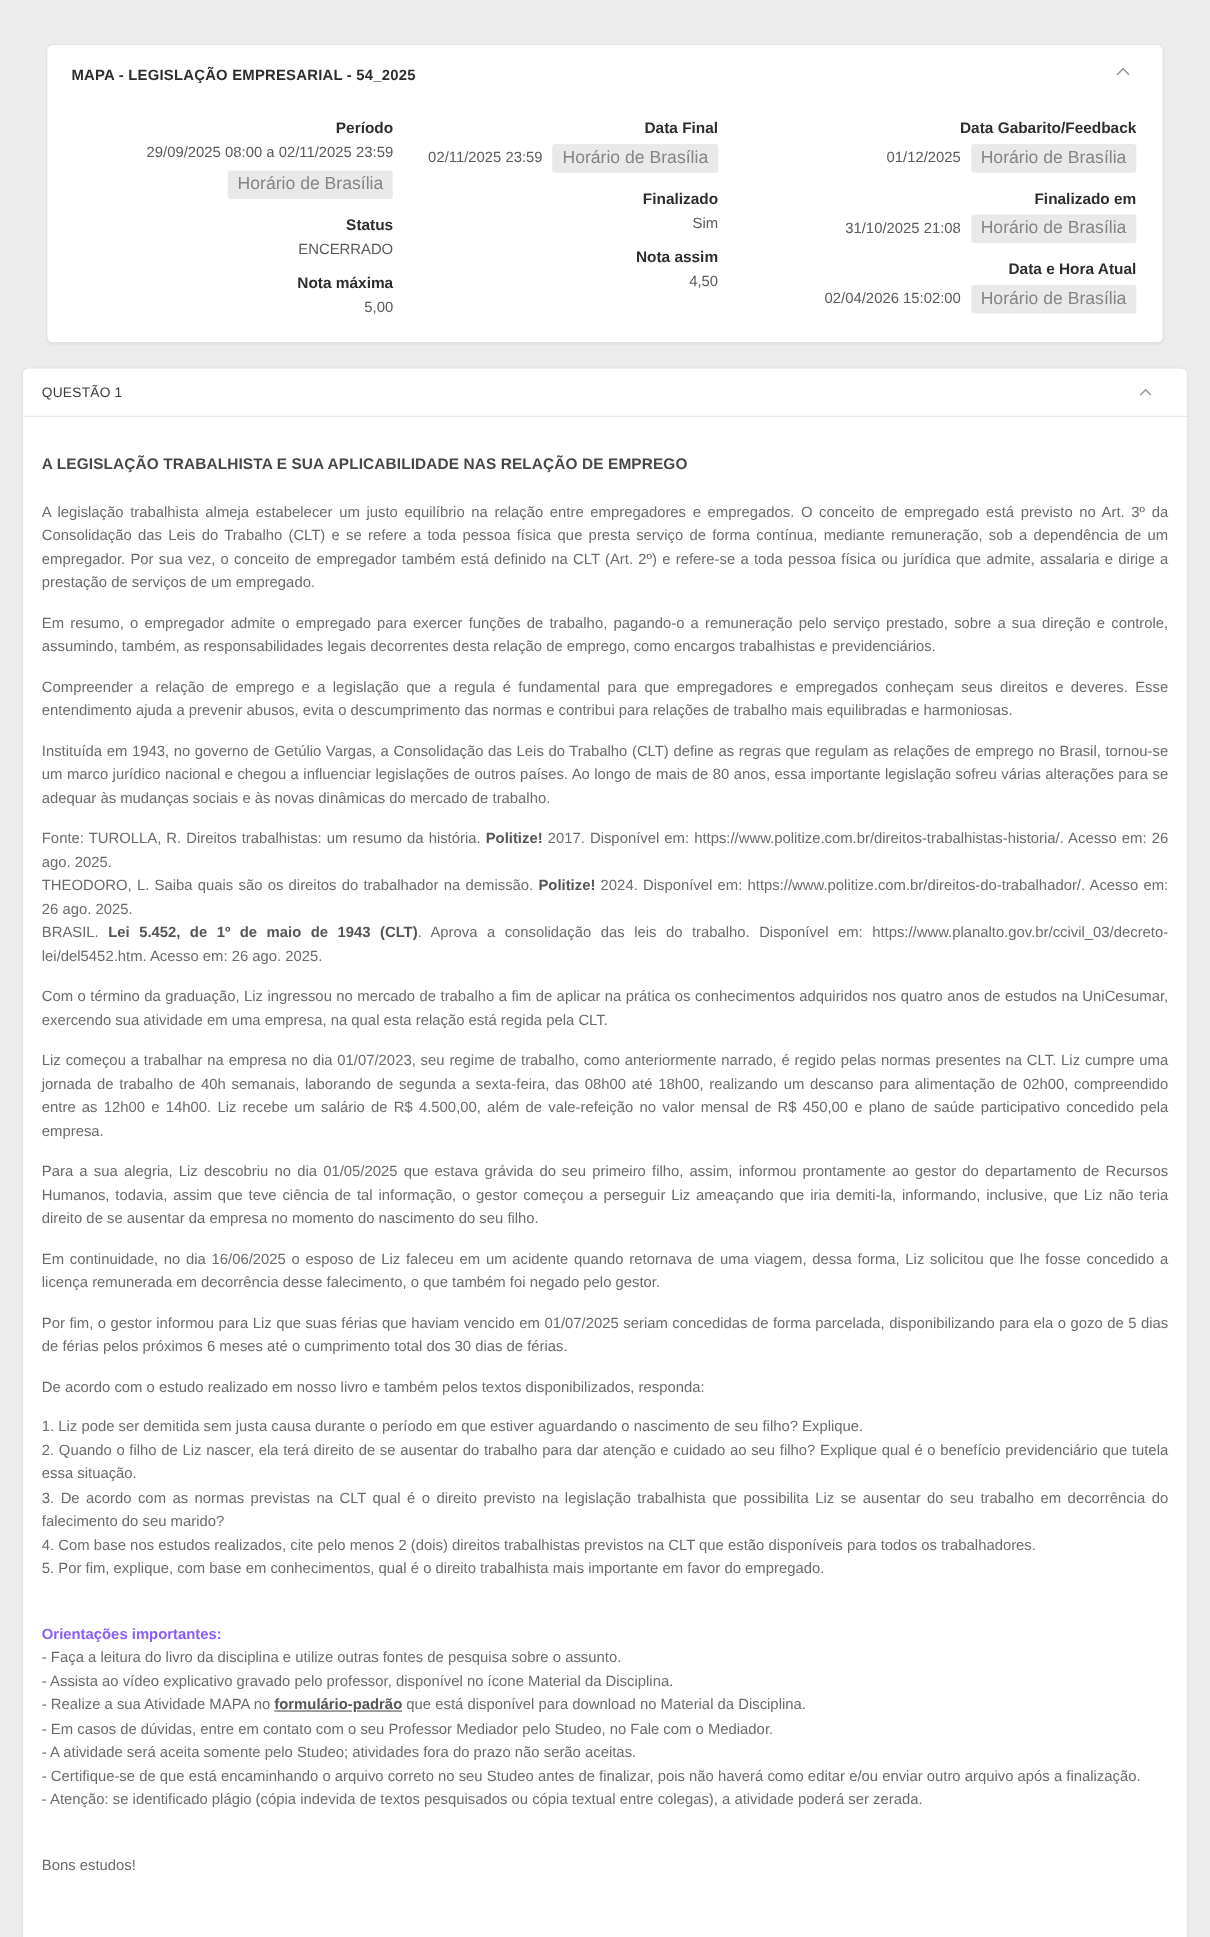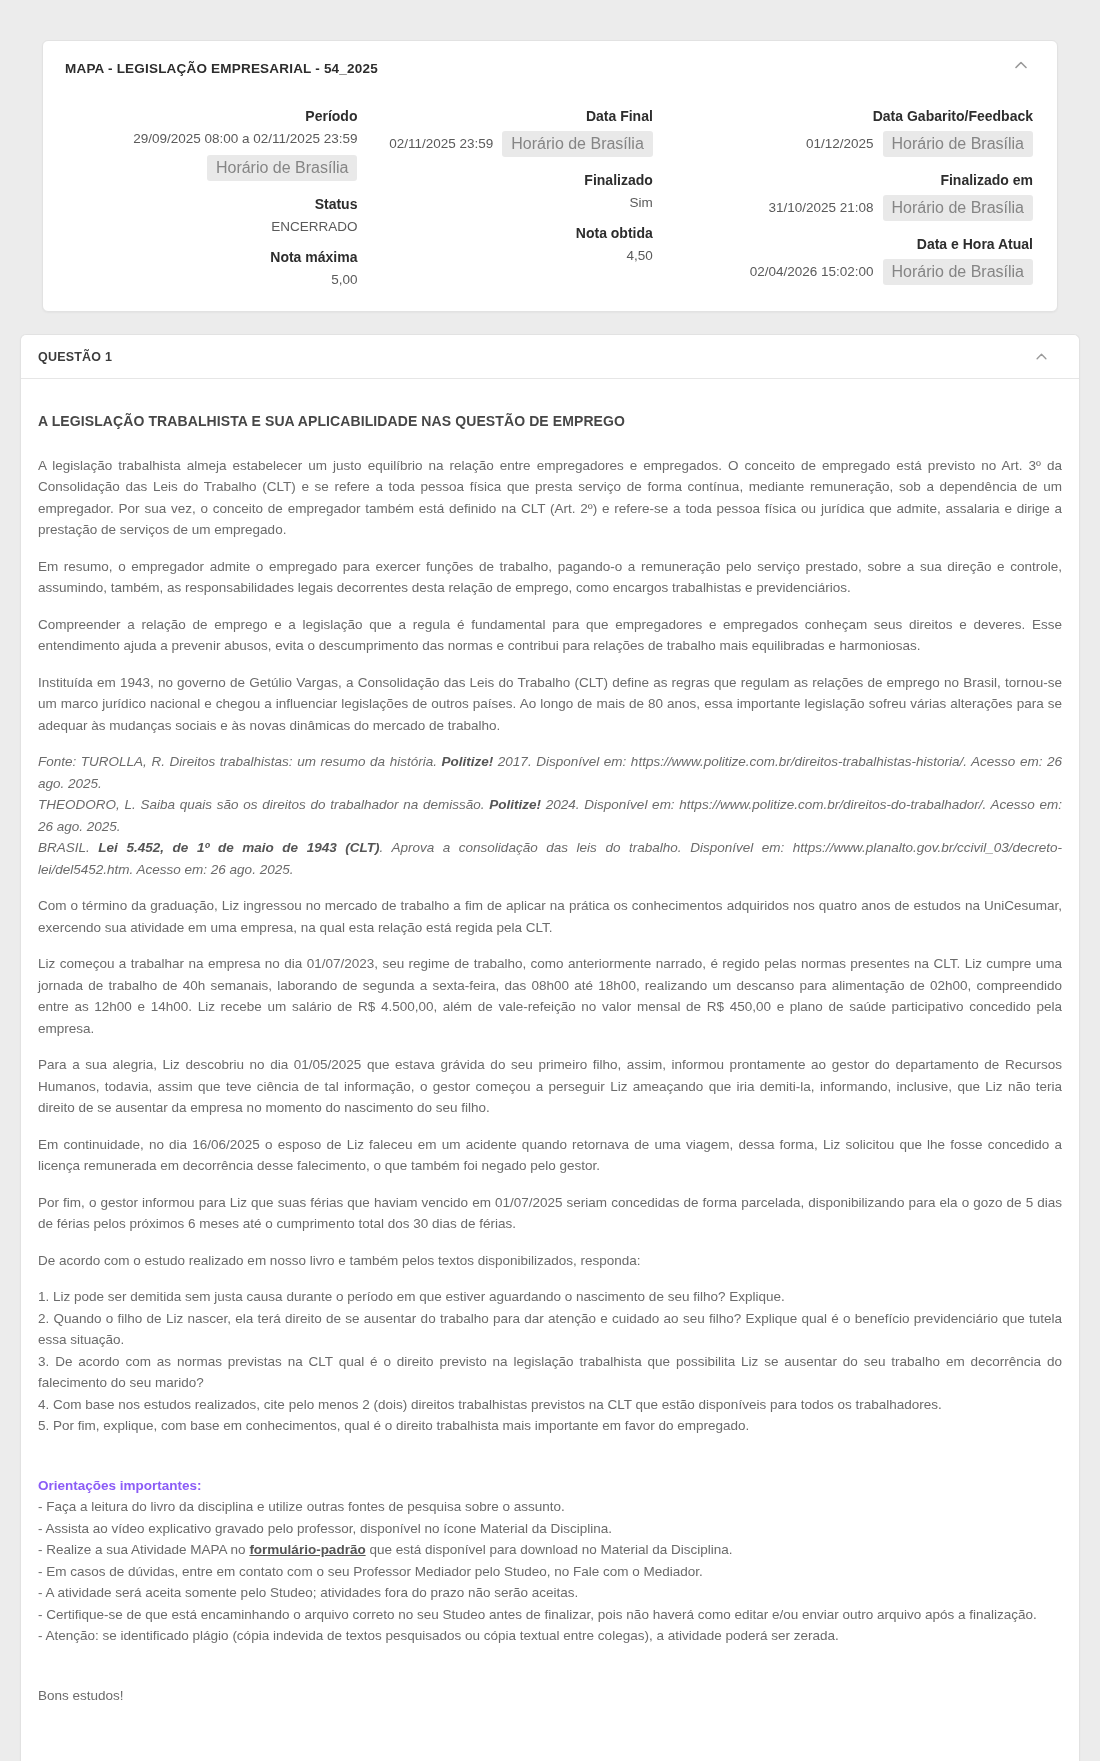--- a/index.html
+++ b/index.html
@@ -80,21 +80,21 @@
   }
   .question-header {
     display: flex;
     align-items: center;
     justify-content: space-between;
     padding: 14px 28px 14px 17px;
     border-bottom: 1px solid #e6e6e6;
   }
   .question-header-label {
     font-size: 12.5px;
-    font-weight: bold;
+    font-weight: normal;
     color: #3c3c3c;
     letter-spacing: .2px;
   }
   .question-body {
     padding: 32px 17px 0 17px;
     font-size: 13.5px;
     line-height: 21.5px;
     color: #6b6b6b;
   }
   .question-title {
@@ -102,21 +102,21 @@
     font-weight: bold;
     color: #474747;
     margin-bottom: 22px;
     letter-spacing: .1px;
   }
   .question-body p,
   .block-group {
     text-align: justify;
     margin: 0 0 15px 0;
   }
-  .refs .ref { text-align: justify; font-style: italic; }
+  .refs .ref { text-align: justify; }
   .refs b { color: #555; }
   .questions-list div { text-align: justify; }
   .guidelines { margin-top: 38px; }
   .guidelines-title {
     font-weight: bold;
     color: #8b5cf6;
     margin-bottom: 0;
   }
   .guideline { text-align: justify; }
   .guideline b.u { text-decoration: underline; color: #555; }
@@ -163,21 +163,21 @@
         <div class="field-label">Data Final</div>
         <div class="field-value">
           <span>02/11/2025 23:59</span><span class="badge inline">Horário de Brasília</span>
         </div>
       </div>
       <div class="field">
         <div class="field-label">Finalizado</div>
         <div class="field-value">Sim</div>
       </div>
       <div class="field">
-        <div class="field-label">Nota obtida</div>
+        <div class="field-label">Nota assim</div>
         <div class="field-value">4,50</div>
       </div>
     </div>
 
     <div>
       <div class="field">
         <div class="field-label">Data Gabarito/Feedback</div>
         <div class="field-value">
           <span>01/12/2025</span><span class="badge inline">Horário de Brasília</span>
         </div>
@@ -204,21 +204,21 @@
     <button class="collapse-btn" style="position:static;" aria-label="collapse">
       <span>
         <svg width="11" height="7" viewBox="0 0 12 8">
             <path d="M1 6.5 L6 1.5 L11 6.5" fill="none" stroke="#9a9a9a" stroke-width="1.6" stroke-linecap="round" stroke-linejoin="round"></path>
           </svg>
       </span>
     </button>
   </header>
 
   <div class="question-body">
-    <h2 class="question-title">A LEGISLAÇÃO TRABALHISTA E SUA APLICABILIDADE NAS QUESTÃO DE EMPREGO</h2>
+    <h2 class="question-title">A LEGISLAÇÃO TRABALHISTA E SUA APLICABILIDADE NAS RELAÇÃO DE EMPREGO</h2>
 
     <p>A legislação trabalhista almeja estabelecer um justo equilíbrio na relação entre empregadores e empregados. O conceito de empregado está previsto no Art. 3º da Consolidação das Leis do Trabalho (CLT) e se refere a toda pessoa física que presta serviço de forma contínua, mediante remuneração, sob a dependência de um empregador. Por sua vez, o conceito de empregador também está definido na CLT (Art. 2º) e refere-se a toda pessoa física ou jurídica que admite, assalaria e dirige a prestação de serviços de um empregado.</p>
     <p>Em resumo, o empregador admite o empregado para exercer funções de trabalho, pagando-o a remuneração pelo serviço prestado, sobre a sua direção e controle, assumindo, também, as responsabilidades legais decorrentes desta relação de emprego, como encargos trabalhistas e previdenciários.</p>
     <p>Compreender a relação de emprego e a legislação que a regula é fundamental para que empregadores e empregados conheçam seus direitos e deveres. Esse entendimento ajuda a prevenir abusos, evita o descumprimento das normas e contribui para relações de trabalho mais equilibradas e harmoniosas.</p>
     <p>Instituída em 1943, no governo de Getúlio Vargas, a Consolidação das Leis do Trabalho (CLT) define as regras que regulam as relações de emprego no Brasil, tornou-se um marco jurídico nacional e chegou a influenciar legislações de outros países. Ao longo de mais de 80 anos, essa importante legislação sofreu várias alterações para se adequar às mudanças sociais e às novas dinâmicas do mercado de trabalho.</p>
 
     <div class="refs block-group">
       <div class="ref"><span>Fonte: TUROLLA, R. Direitos trabalhistas: um resumo da história. </span><b>Politize!</b><span> 2017. Disponível em: https://www.politize.com.br/direitos-trabalhistas-historia/. Acesso em: 26 ago. 2025.</span></div>
       <div class="ref"><span>THEODORO, L. Saiba quais são os direitos do trabalhador na demissão. </span><b>Politize!</b><span> 2024. Disponível em: https://www.politize.com.br/direitos-do-trabalhador/. Acesso em: 26 ago. 2025.</span></div>
       <div class="ref"><span>BRASIL. </span><b>Lei 5.452, de 1º de maio de 1943 (CLT)</b><span>. Aprova a consolidação das leis do trabalho. Disponível em: https://www.planalto.gov.br/ccivil_03/decreto-lei/del5452.htm. Acesso em: 26 ago. 2025.</span></div>

